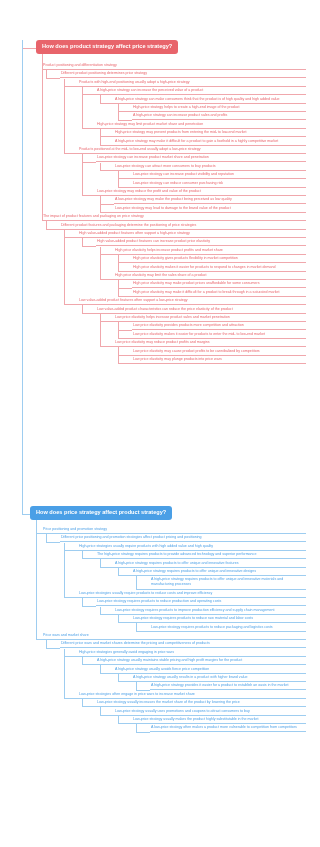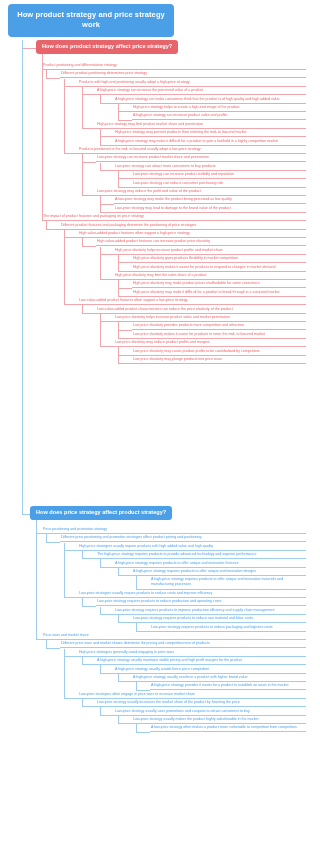--- a/index.html
+++ b/index.html
@@ -64,21 +64,20 @@
   .ln.blue { background: #9ecdf0; }
   .ln.v { width: .7px; }
   .ln.h { height: .7px; }
   .trunk { position: absolute; background: #9ecdf0; width: .8px; }
 </style>
 </head>
 <body>
 
 <div id="canvas">
 
-  <div class="root-node">How product strategy and price strategy work</div>
 <div class="branch-head red" style="left: 36px; top: 40px;">How does product strategy affect price strategy?</div>
     <div class="trunk" style="left: 22px; top: 40px; height: 9px;"></div>
     <div class="ln h red" style="left: 22px; top: 48px; width: 14px;"></div>
     <div class="topic red" style="left: 42px; top: 63px; width: 264px;">Product positioning and differentiation strategy</div>
     <div class="ln v red" style="left: 42px; top: 54px; height: 16.2px;"></div>
     <div class="ln h red" style="left: 42px; top: 69.2px; width: 1px;"></div>
     <div class="topic red" style="left: 60px; top: 71.4px; width: 246px;">Different product positioning determines price strategy</div>
     <div class="ln v red" style="left: 46px; top: 70.2px; height: 8.4px;"></div>
     <div class="ln h red" style="left: 46px; top: 77.6px; width: 14px;"></div>
     <div class="topic red" style="left: 78px; top: 79.8px; width: 228px;">Products with high-end positioning usually adopt a high-price strategy</div>

